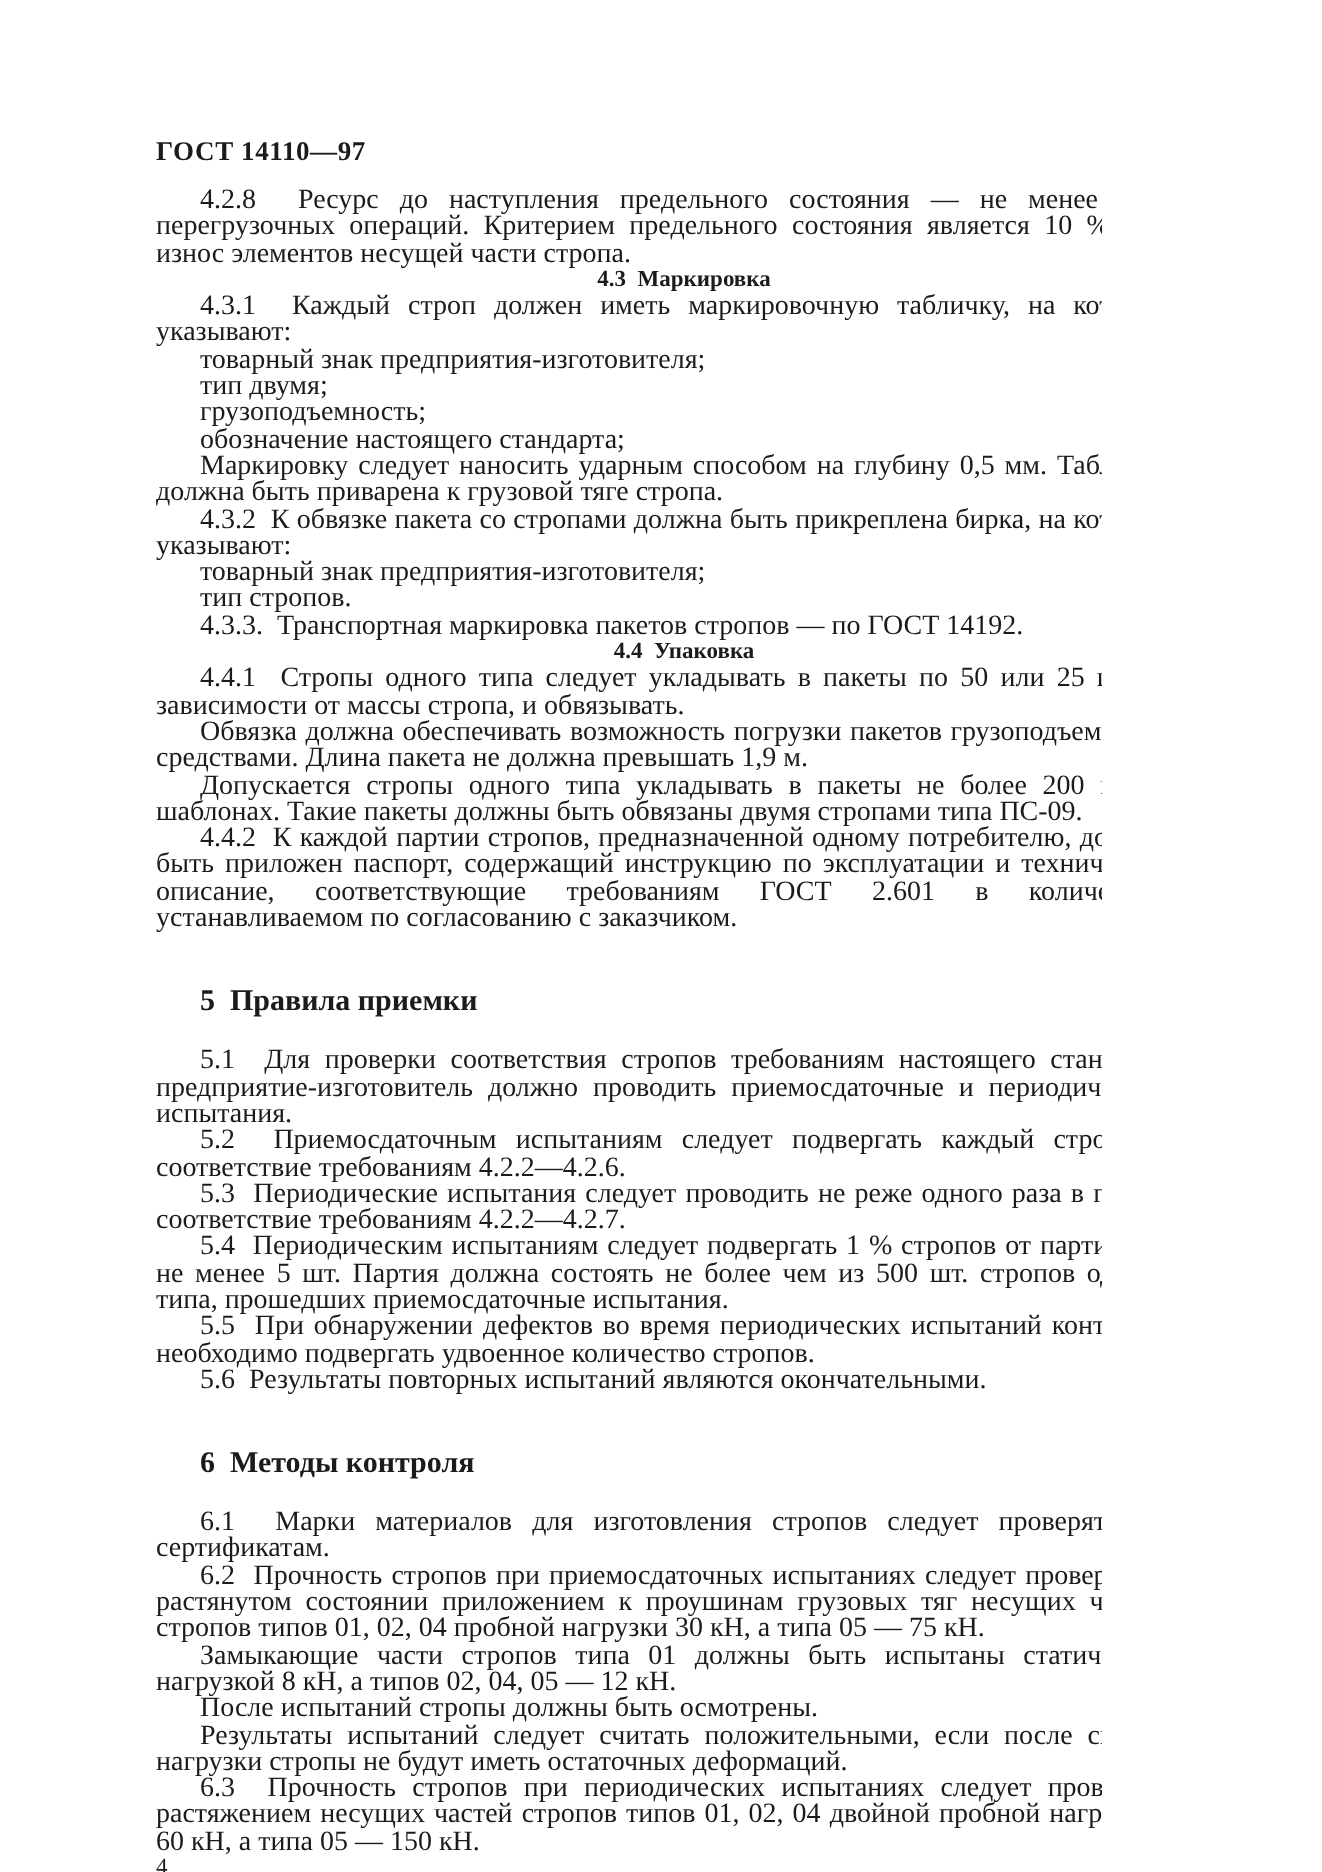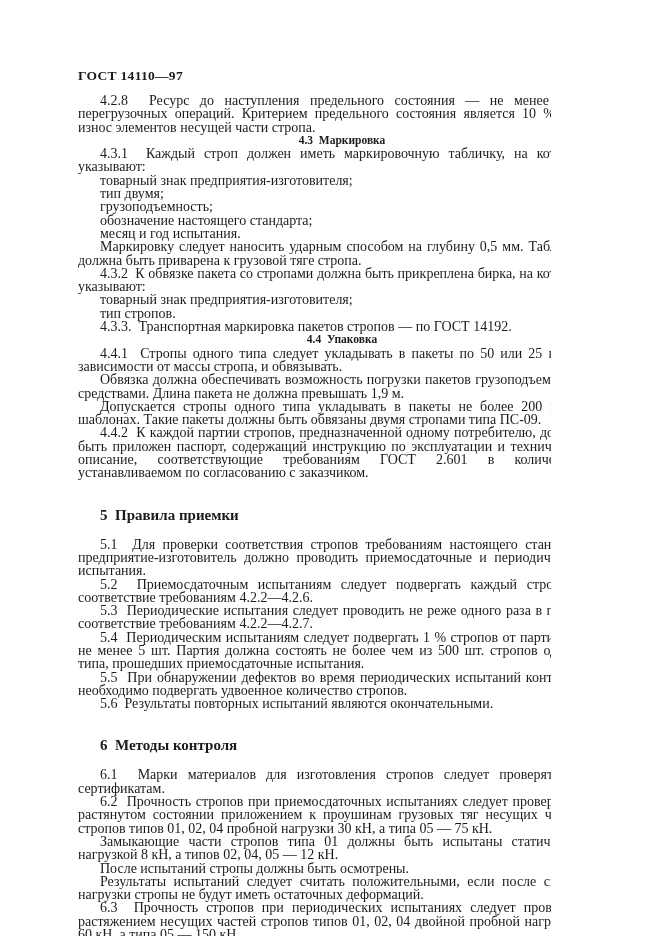--- a/index.html
+++ b/index.html
@@ -61,21 +61,20 @@
   <div class="text-block">
     <div class="doc-header">ГОСТ 14110—97</div>
     <div>
         <p class="body">4.2.8&nbsp; Ресурс до наступления предельного состояния — не менее 160&nbsp; перегрузочных операций. Критерием предельного состояния является 10 %-ный износ элементов несущей части стропа.</p>
         <p class="h2">4.3&nbsp; Маркировка</p>
         <p class="body">4.3.1&nbsp; Каждый строп должен иметь маркировочную табличку, на которой указывают:</p>
         <p class="body">товарный знак предприятия-изготовителя;</p>
         <p class="body">тип двумя;</p>
         <p class="body">грузоподъемность;</p>
         <p class="body">обозначение настоящего стандарта;</p>
-        <p class="body">месяц и год испытания.</p>
         <p class="body">Маркировку следует наносить ударным способом на глубину 0,5 мм. Табличка должна быть приварена к грузовой тяге стропа.</p>
         <p class="body">4.3.2&nbsp; К обвязке пакета со стропами должна быть прикреплена бирка, на которой указывают:</p>
         <p class="body">товарный знак предприятия-изготовителя;</p>
         <p class="body">тип стропов.</p>
         <p class="body">4.3.3.&nbsp; Транспортная маркировка пакетов стропов — по ГОСТ 14192.</p>
         <p class="h2">4.4&nbsp; Упаковка</p>
         <p class="body">4.4.1&nbsp; Стропы одного типа следует укладывать в пакеты по 50 или 25 шт., в зависимости от массы стропа, и обвязывать.</p>
         <p class="body">Обвязка должна обеспечивать возможность погрузки пакетов грузоподъемными средствами. Длина пакета не должна превышать 1,9 м.</p>
         <p class="body">Допускается стропы одного типа укладывать в пакеты не более 200 шт. в шаблонах. Такие пакеты должны быть обвязаны двумя стропами типа ПС-09.</p>
         <p class="body">4.4.2&nbsp; К каждой партии стропов, предназначенной одному потребителю, должен быть приложен паспорт, содержащий инструкцию по эксплуатации и техническое описание, соответствующие требованиям ГОСТ 2.601 в количестве, устанавливаемом по согласованию с заказчиком.</p>

